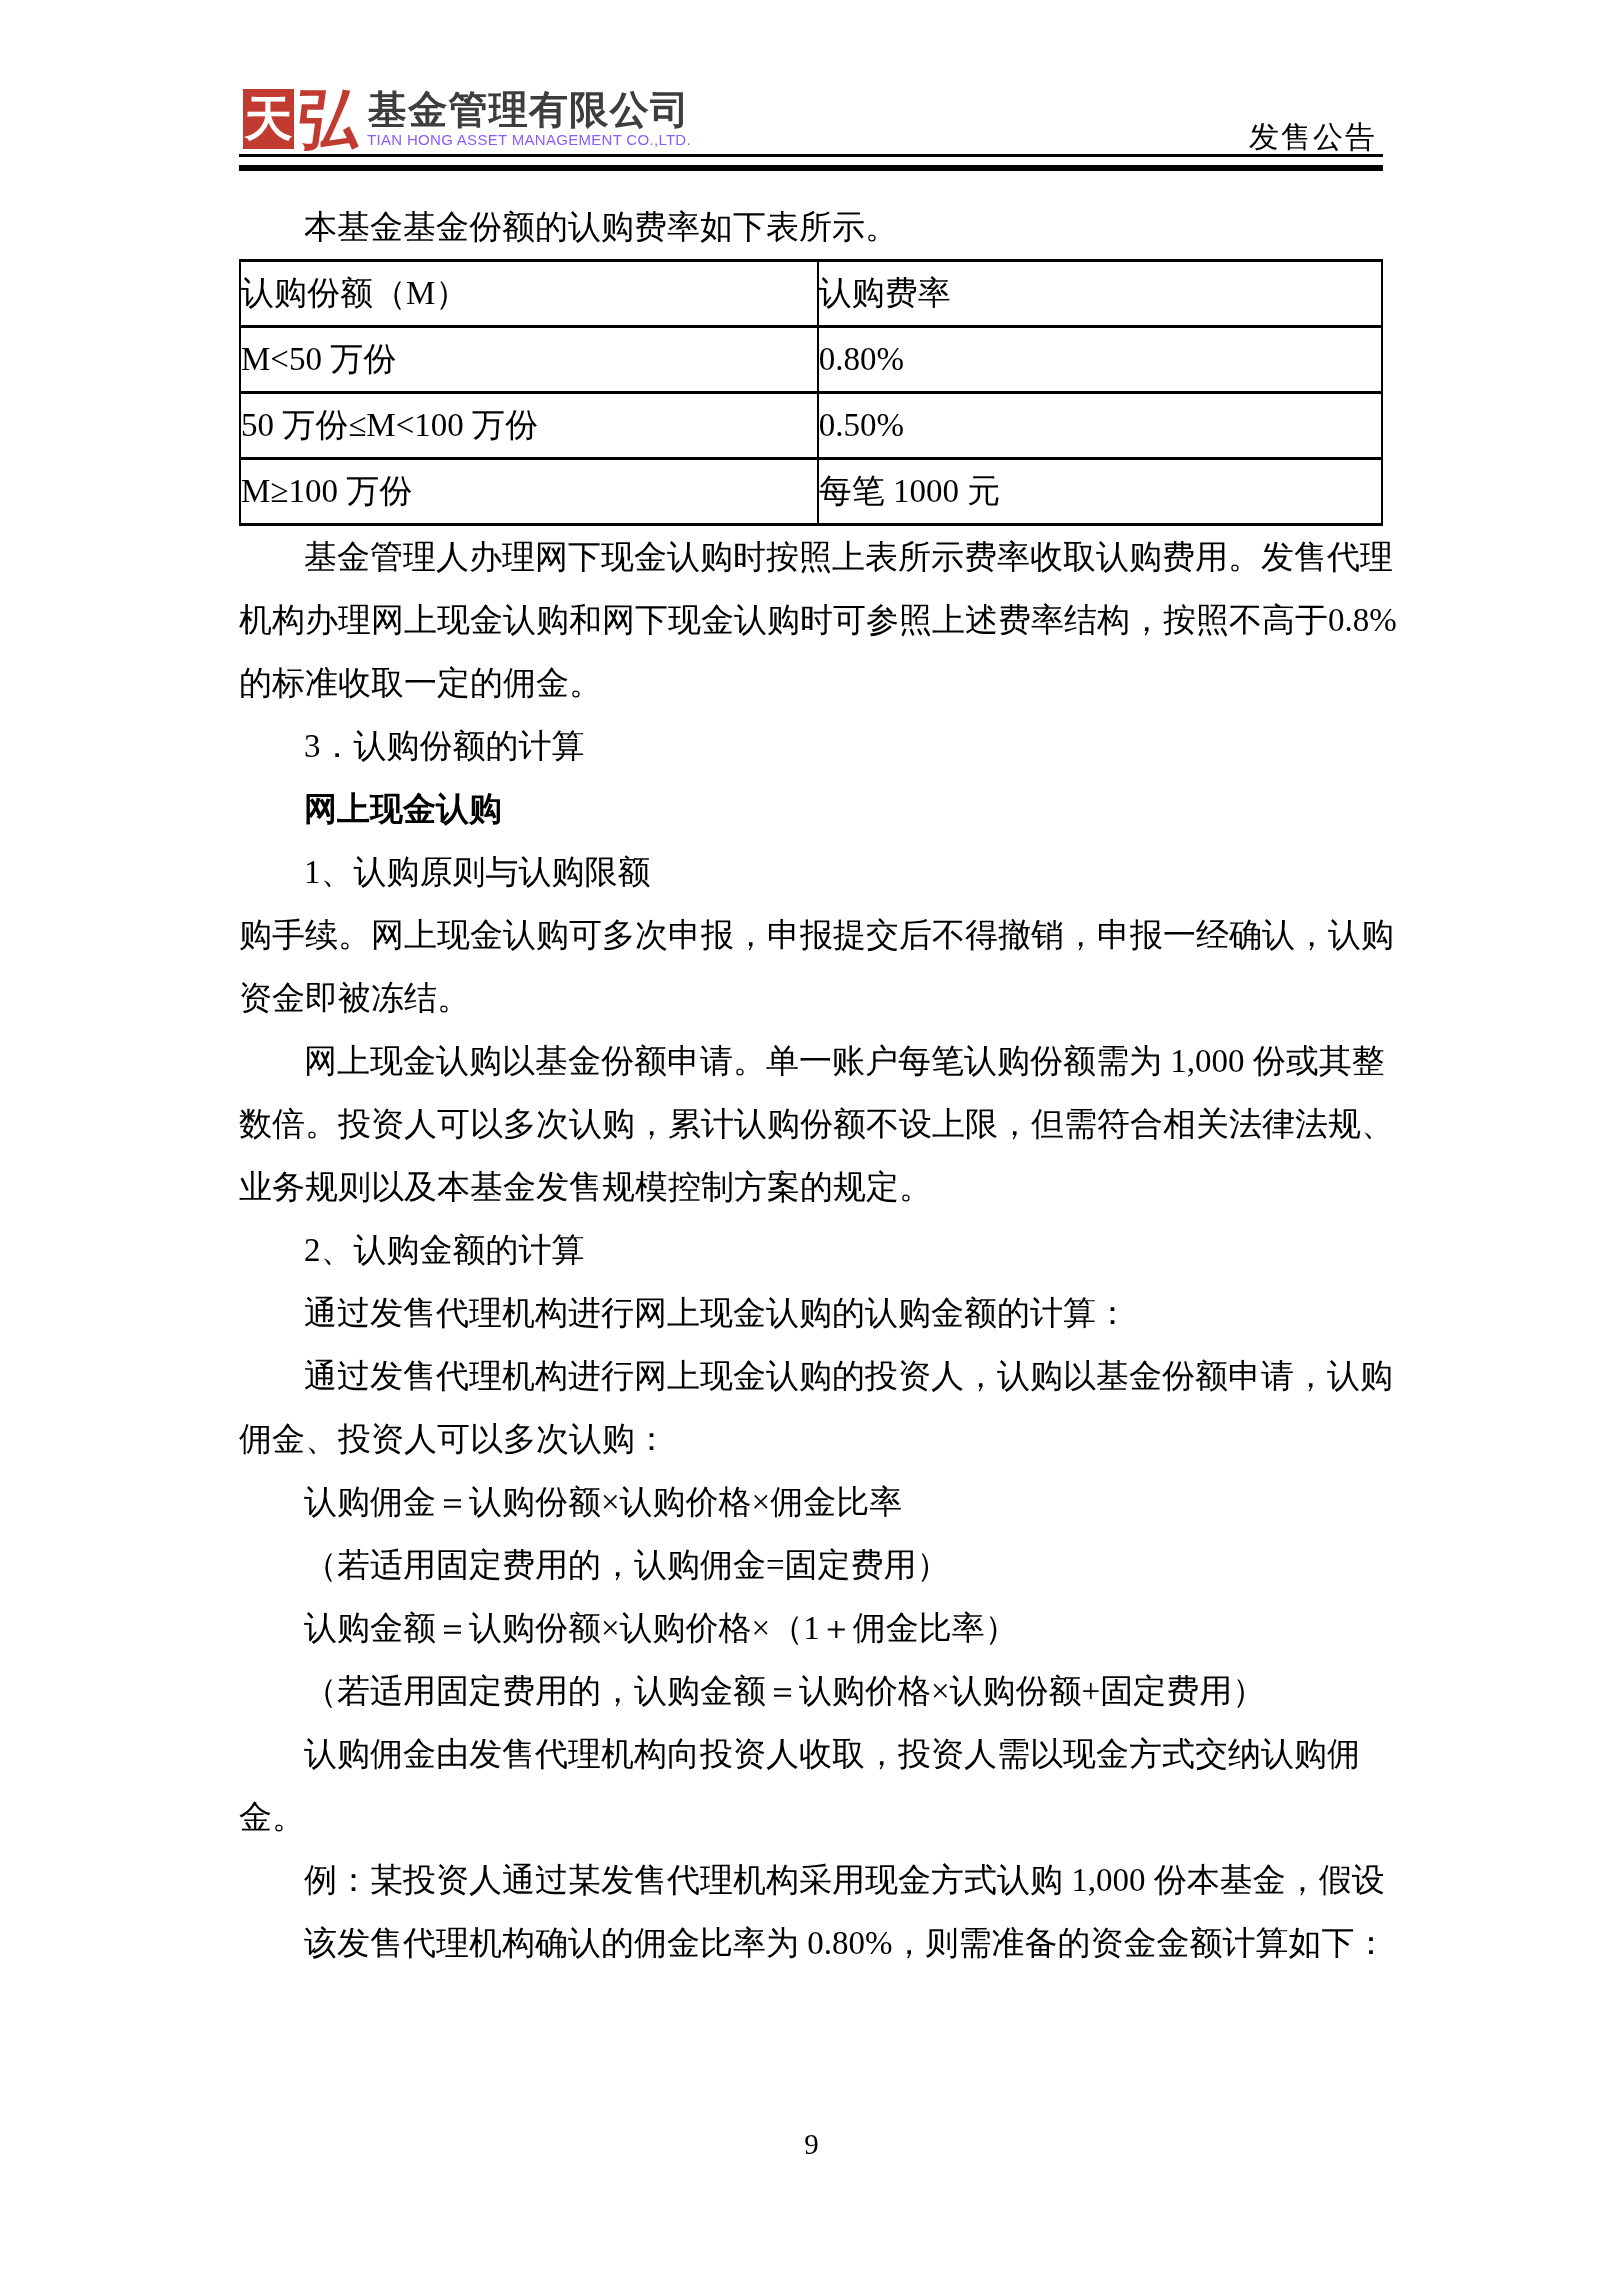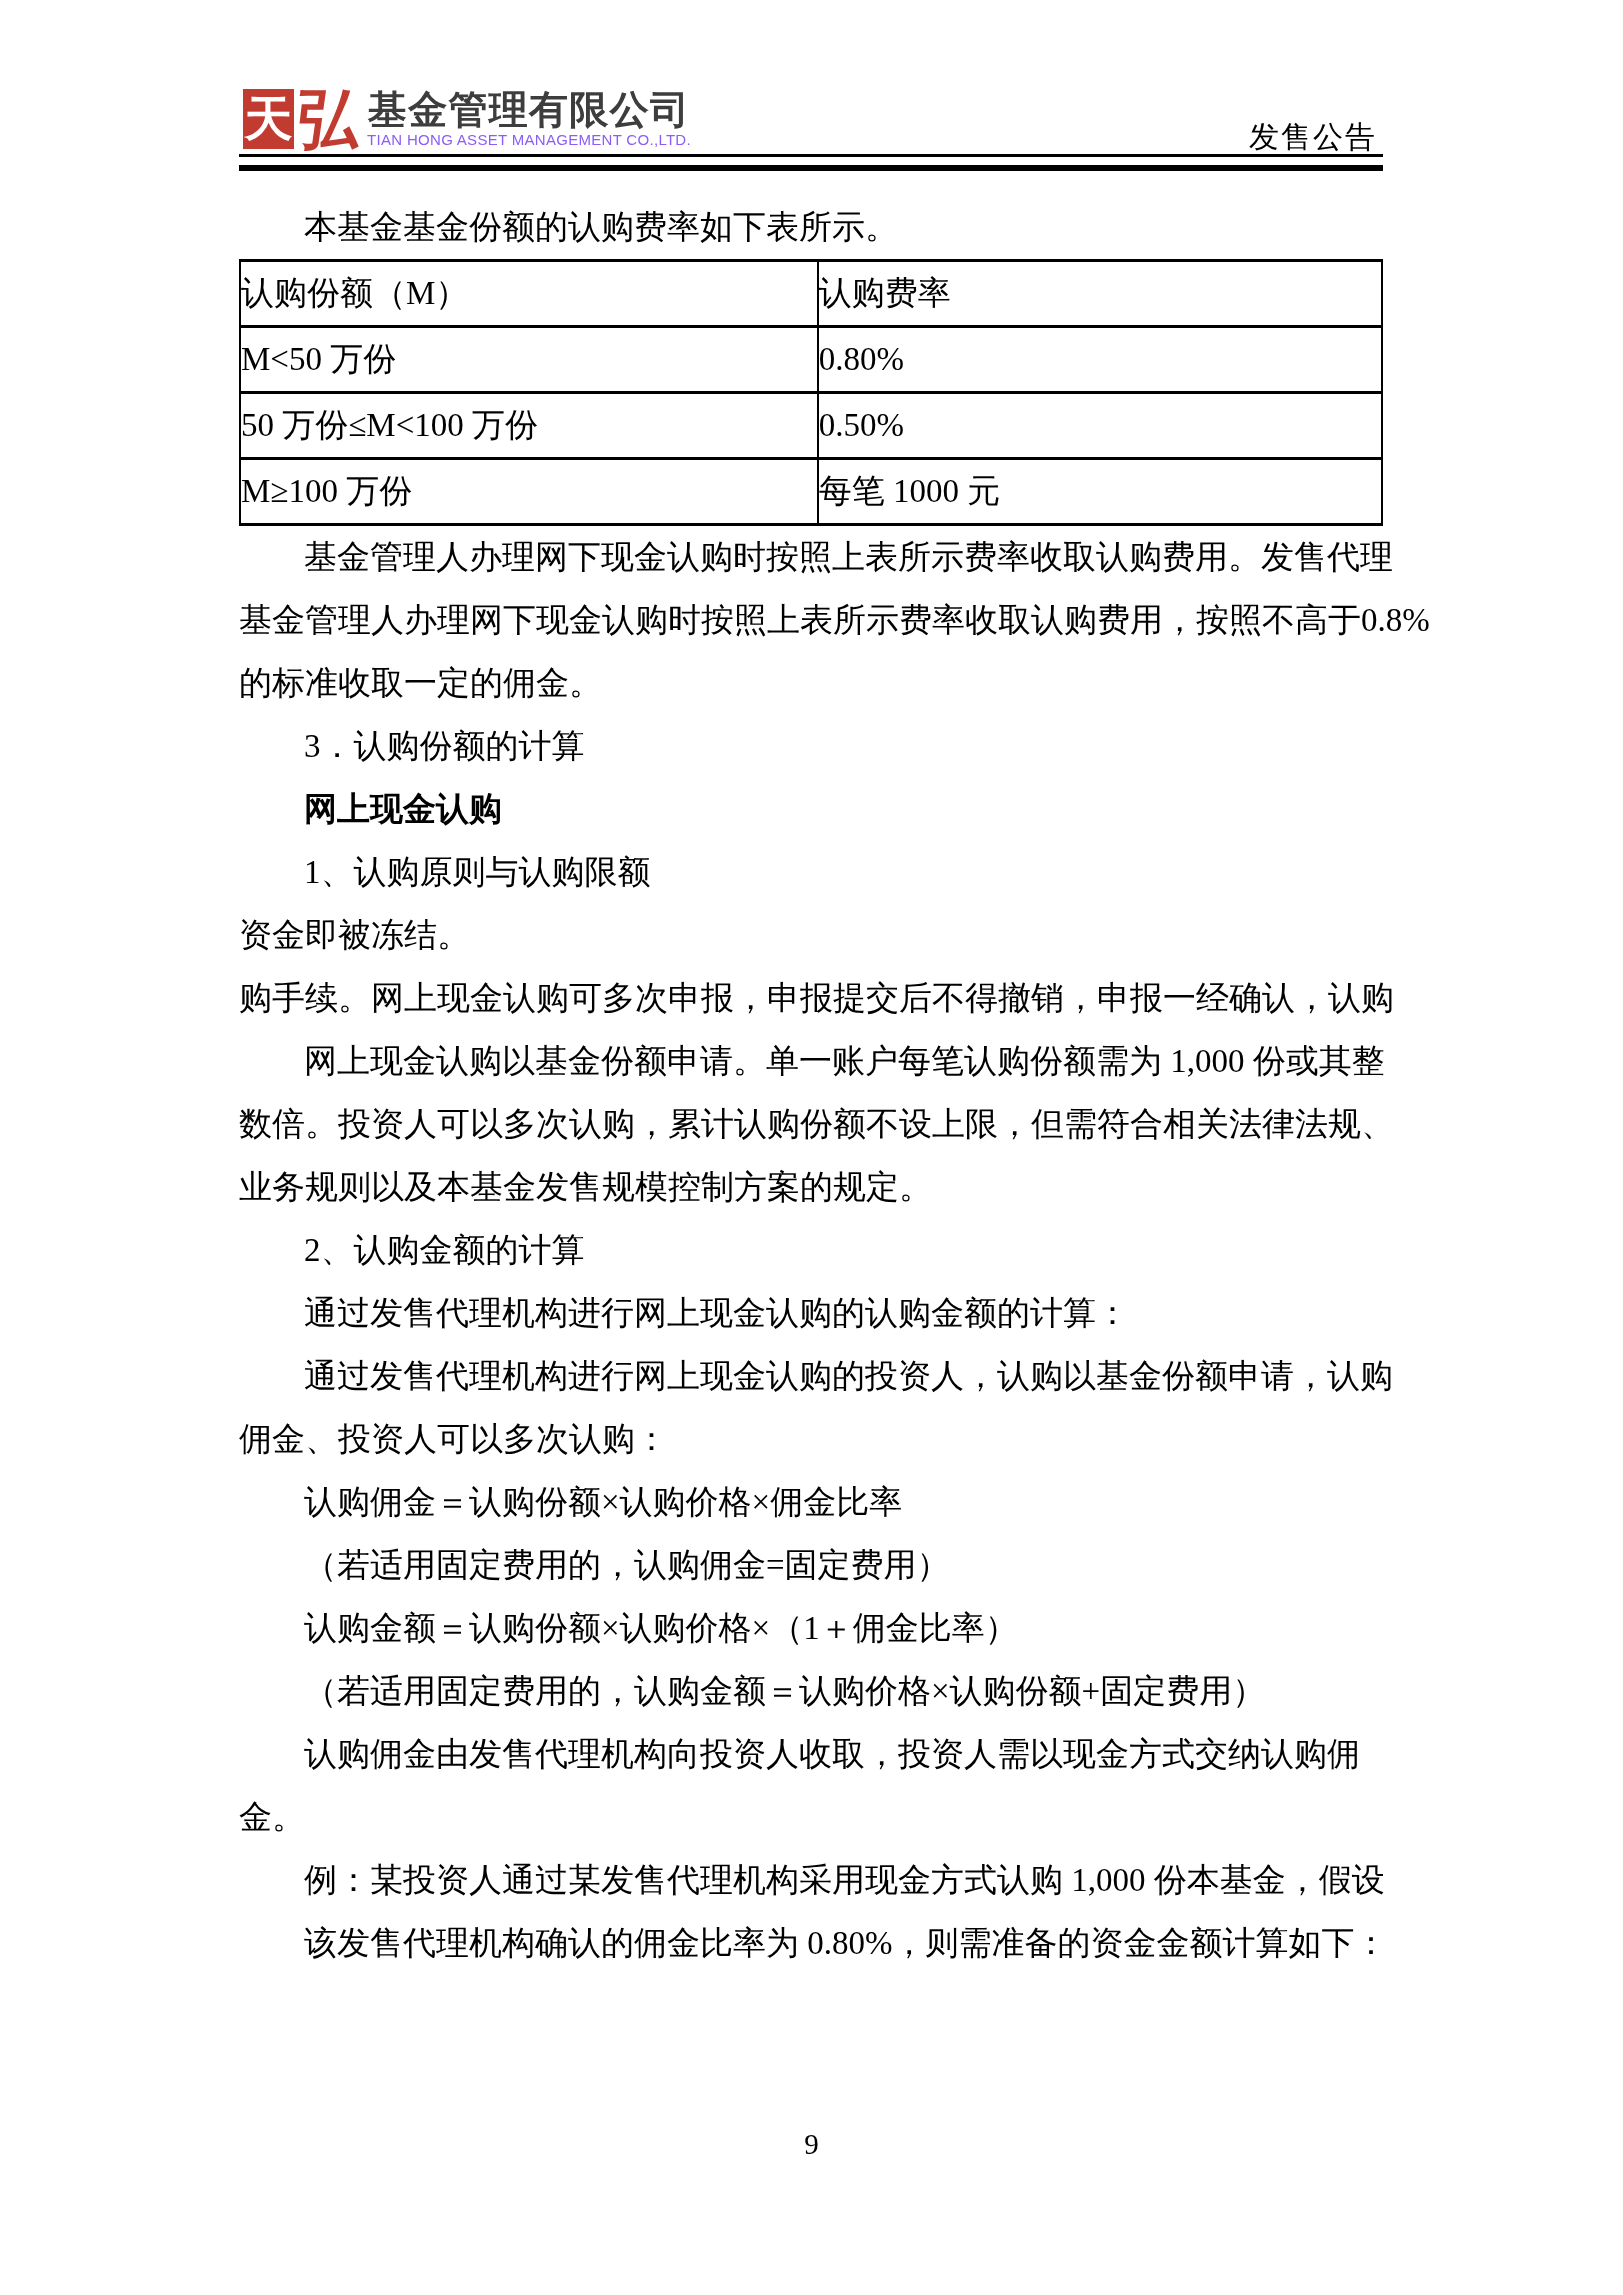--- a/index.html
+++ b/index.html
@@ -110,27 +110,27 @@
         <td>0.50%</td>
       </tr>
       <tr>
         <td>M≥100 万份</td>
         <td>每笔 1000 元</td>
       </tr>
     </tbody>
       </table>
 
     <div class="line indent">基金管理人办理网下现金认购时按照上表所示费率收取认购费用。发售代理</div>
-    <div class="line">基金管理人办理网下现金认购时按照上表所示费率收取认购费用，按照不高于0.8%</div>
+    <div class="line">机构办理网上现金认购和网下现金认购时可参照上述费率结构，按照不高于0.8%</div>
     <div class="line">的标准收取一定的佣金。</div>
     <div class="line indent">3．认购份额的计算</div>
     <div class="line indent bold">网上现金认购</div>
     <div class="line indent">1、认购原则与认购限额</div>
+    <div class="line">购手续。网上现金认购可多次申报，申报提交后不得撤销，申报一经确认，认购</div>
     <div class="line">资金即被冻结。</div>
-    <div class="line">购手续。网上现金认购可多次申报，申报提交后不得撤销，申报一经确认，认购</div>
     <div class="line indent">网上现金认购以基金份额申请。单一账户每笔认购份额需为 1,000 份或其整</div>
     <div class="line">数倍。投资人可以多次认购，累计认购份额不设上限，但需符合相关法律法规、</div>
     <div class="line">业务规则以及本基金发售规模控制方案的规定。</div>
     <div class="line indent">2、认购金额的计算</div>
     <div class="line indent">通过发售代理机构进行网上现金认购的认购金额的计算：</div>
     <div class="line indent">通过发售代理机构进行网上现金认购的投资人，认购以基金份额申请，认购</div>
     <div class="line">佣金、投资人可以多次认购：</div>
     <div class="line indent">认购佣金＝认购份额×认购价格×佣金比率</div>
     <div class="line indent">（若适用固定费用的，认购佣金=固定费用）</div>
     <div class="line indent">认购金额＝认购份额×认购价格×（1＋佣金比率）</div>

